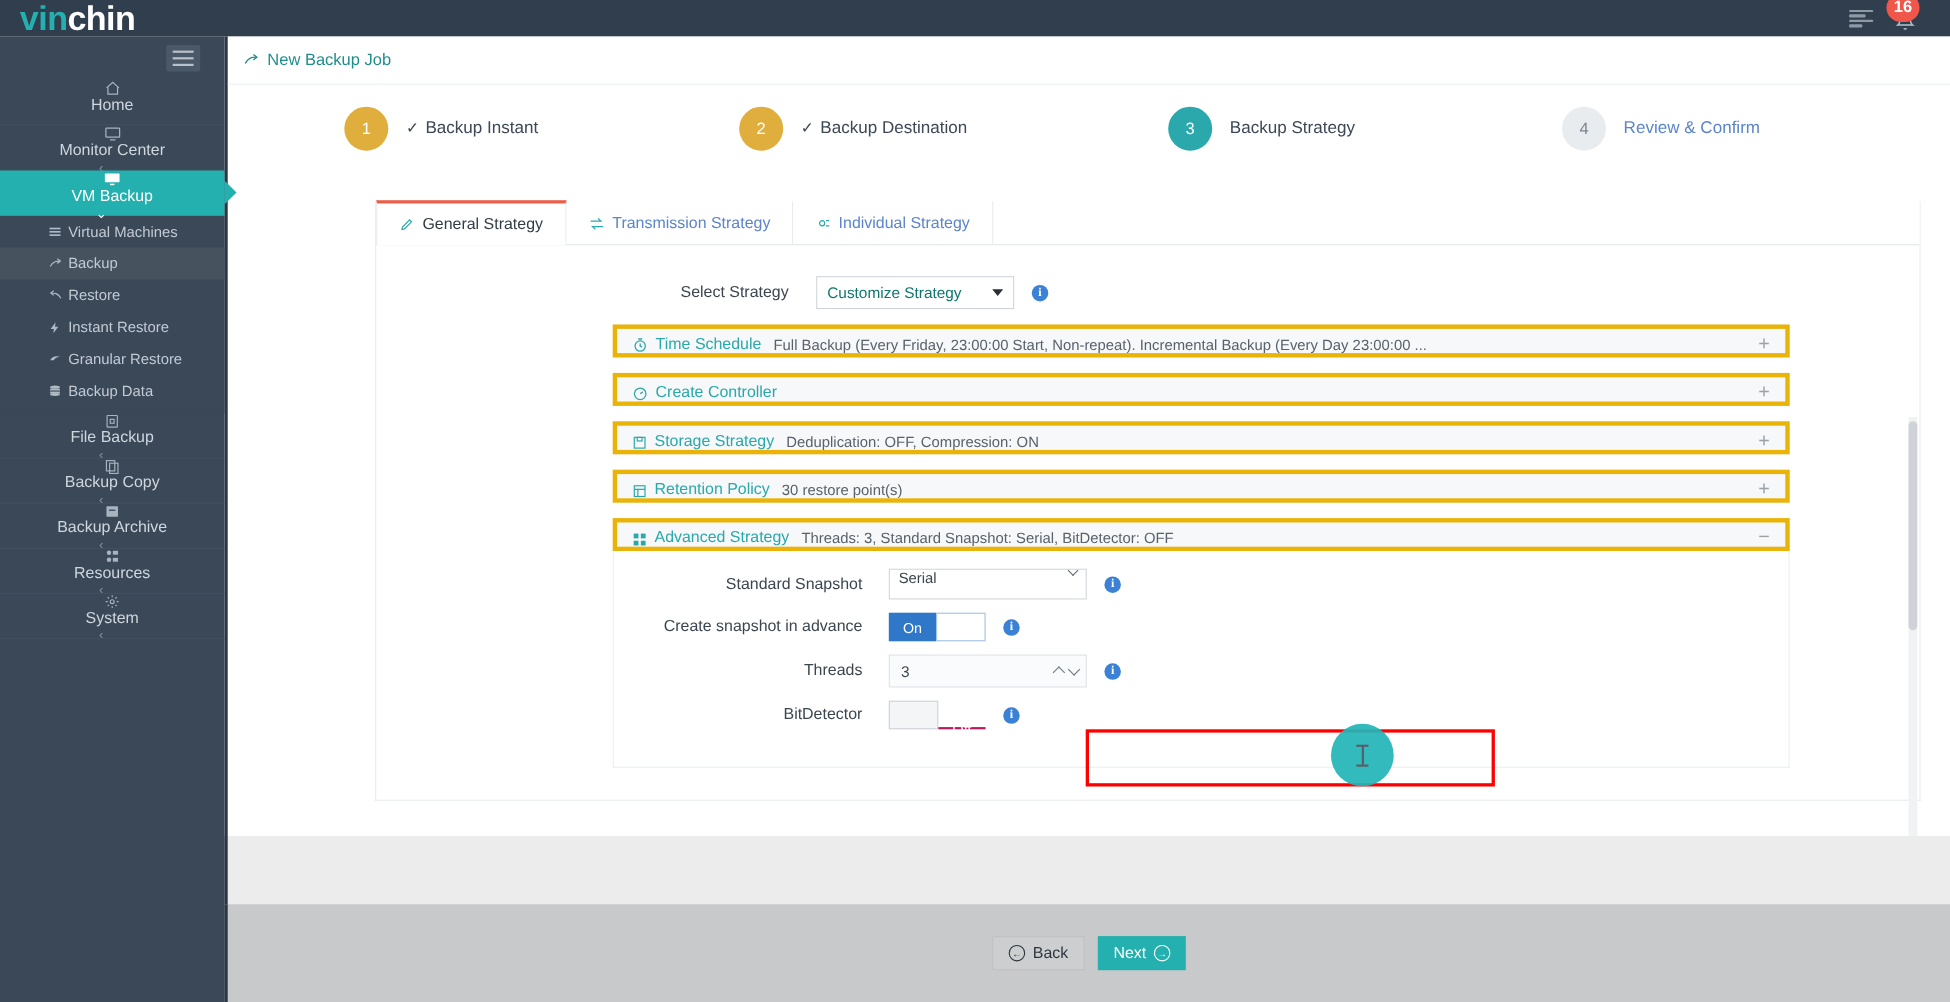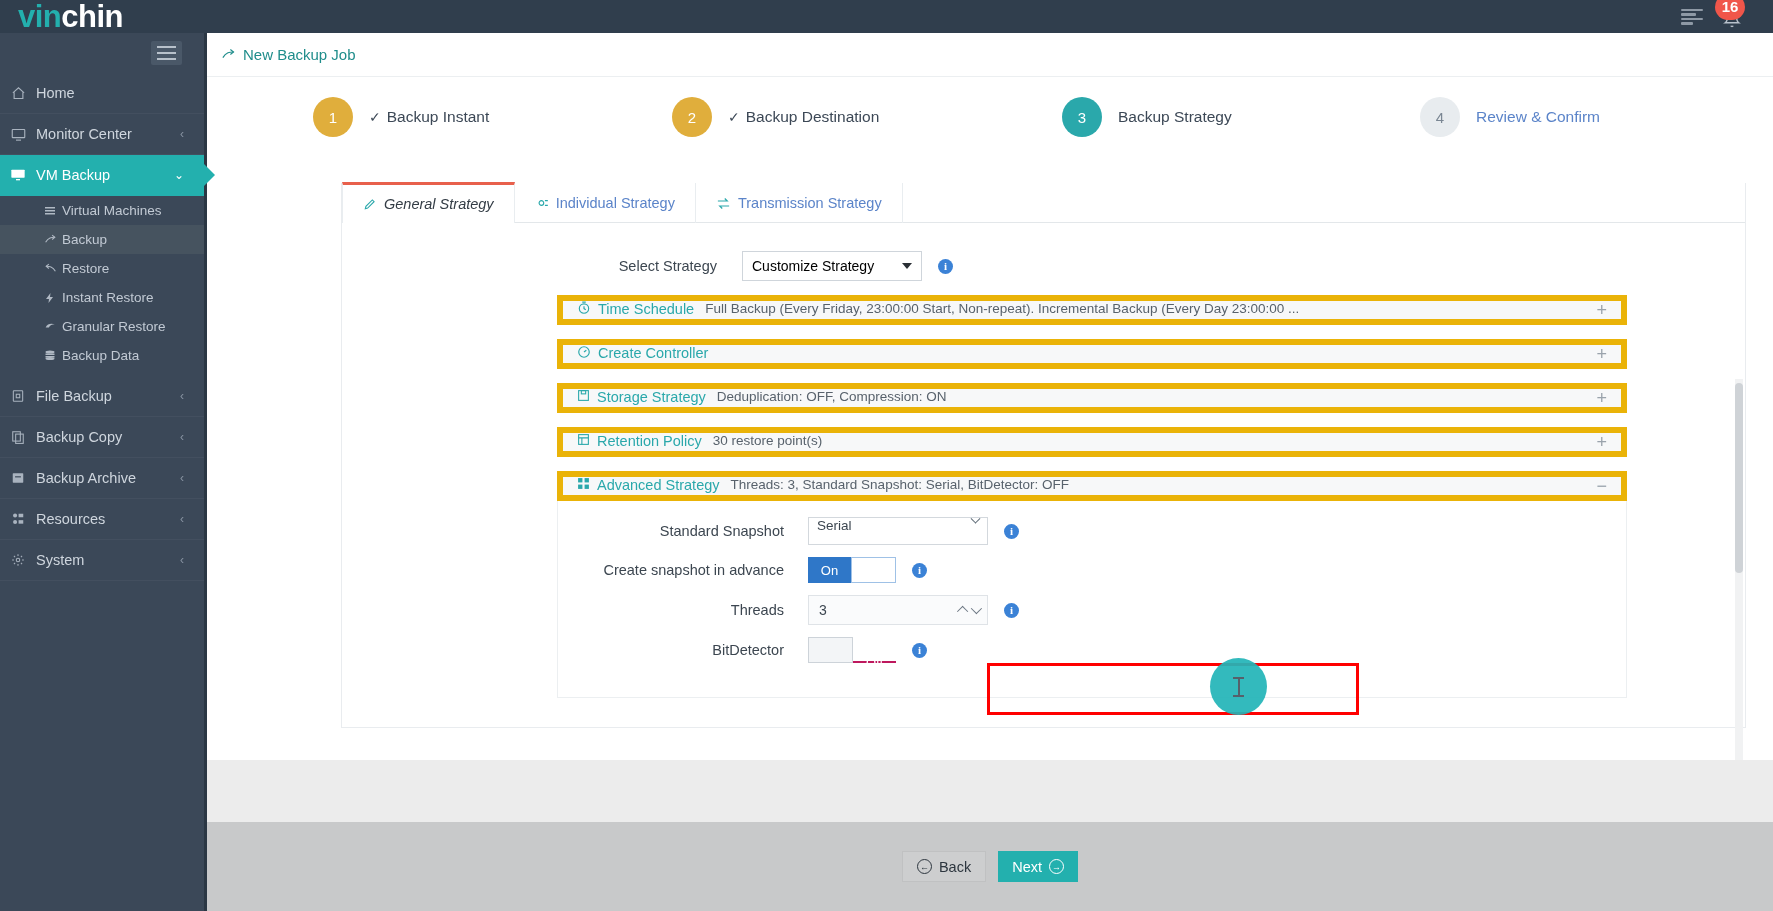--- a/index.html
+++ b/index.html
@@ -52,20 +52,21 @@
   .side-toggle-row { height: 40px; display: flex; align-items: center; justify-content: flex-end; padding-right: 22px; }
   .hamburger-box {
     width: 31px; height: 24px; background: #4a5868; border-radius: 2px;
     display: flex; flex-direction: column; justify-content: center; align-items: center; gap: 4px;
   }
   .hamburger-box i { display: block; width: 19px; height: 2px; background: #b8c1cb; }
   .nav-item {
     height: 41px; display: flex; align-items: center; position: relative;
     color: #cfd6de; font-size: 14.5px; cursor: pointer;
     border-bottom: 1px solid #434f5f;
+    flex-direction: column;
   }
   .nav-item .ic { width: 36px; display: flex; justify-content: center; align-items: center; color: #a9b3bf; }
   .nav-item .lbl { flex: 1; }
   .nav-item .arrow { margin-right: 20px; color: #8893a1; font-size: 12px; }
   .nav-item.active { background: #23b0ae; color: #fff; border-bottom-color: #23b0ae; }
   .nav-item.active .ic { color: #fff; }
   .nav-item.active .arrow { color: #fff; }
   .nav-item.active::after {
     content: ''; position: absolute; right: -11px; top: 50%; transform: translateY(-50%);
     width: 0; height: 0;
@@ -122,43 +123,43 @@
   .tab {
     display: flex; align-items: center; gap: 7px;
     padding: 0 20px; font-size: 14.5px; color: #5b84c9; cursor: pointer;
     position: relative; height: 40px;
     border-right: 1px solid #e9edf0;
   }
   .tab .tic { display: flex; align-items: center; }
   .tab.active {
     color: #333c45; border-top: 3px solid #e8604c;
     border-left: 1px solid #e9edf0;
-    background: #fff; margin-top: -1px; height: 41px; font-style: italic;
+    background: #fff; margin-top: -1px; height: 41px;
   }
 
   .panel { padding: 28px 0 0 0; }
   .row { display: flex; align-items: center; margin-bottom: 14px; }
   .row .lab { width: 400px; text-align: right; padding-right: 25px; font-size: 14.5px; color: #3c4650; }
   .sel-box {
     width: 180px; height: 30px; border: 1px solid #cfd5db; background: #fff;
     display: flex; align-items: center; justify-content: space-between;
-    padding: 0 9px; font-size: 14px; color: #000000; cursor: pointer;
+    padding: 0 9px; font-size: 14px; color: #0f766e; cursor: pointer;
   }
   .caret-solid { width: 0; height: 0; border-left: 5.5px solid transparent; border-right: 5.5px solid transparent; border-top: 6.5px solid #2a2f35; }
   .info-i {
     width: 15px; height: 15px; border-radius: 50%; background: #3b82d6;
     color: #fff; font-size: 11px; font-weight: bold;
     display: flex; align-items: center; justify-content: center;
     margin-left: 16px; font-family: "Liberation Serif", serif; cursor: pointer;
   }
 
   .acc-list { margin: 14px 0 0 215px; width: 1070px; }
   .acc {
-    height: 30px; background: #f7f8f9; border: 6px solid #eab308;
-    display: flex; align-items: flex-start; padding: 0 14px;
+    height: 30px; background: #f7f8f9; border: 4px solid #eab308;
+    display: flex; align-items: flex-end; padding: 0 14px;
     margin-bottom: 14px; font-size: 14px; cursor: pointer;
   }
   .acc .aic { color: #2aa8ab; margin-right: 7px; display: flex; }
   .acc .atitle { color: #2aa8ab; font-size: 14.5px; }
   .acc .adesc { color: #58626c; margin-left: 11px; font-size: 13.5px; }
   .acc .aplus { margin-left: auto; color: #9aa3ac; font-size: 18px; line-height: 1; }
   .acc.open { margin-bottom: 0; }
 
   .acc-body {
     border: 1px solid #eceff1; border-top: none; background: #fff;
@@ -449,35 +450,35 @@
         <div class="tab active">
           <span class="tic">
             <svg width="14" height="14" viewBox="0 0 24 24" fill="none" stroke="#2aa8ab" stroke-width="1.9">
                 <path d="M4 20l4-1 11-11-3-3L5 16z"></path>
               </svg>
           </span>
           <span>General Strategy</span>
         </div>
         <div class="tab">
           <span class="tic">
+            <svg width="15" height="15" viewBox="0 0 24 24" fill="none" stroke="#2aa8ab" stroke-width="1.9">
+                <path d="M3 8h15l-4-4"></path>
+                <path d="M21 16H6l4 4"></path>
+              </svg>
+          </span>
+          <span>Transmission Strategy</span>
+        </div>
+        <div class="tab">
+          <span class="tic">
             <svg width="14" height="14" viewBox="0 0 24 24" fill="none" stroke="#2aa8ab" stroke-width="1.9">
                 <circle cx="11" cy="12" r="4"></circle>
                 <path d="M17 8h5M17 16h5"></path>
               </svg>
           </span>
           <span>Individual Strategy</span>
-        </div>
-        <div class="tab">
-          <span class="tic">
-            <svg width="15" height="15" viewBox="0 0 24 24" fill="none" stroke="#2aa8ab" stroke-width="1.9">
-                <path d="M3 8h15l-4-4"></path>
-                <path d="M21 16H6l4 4"></path>
-              </svg>
-          </span>
-          <span>Transmission Strategy</span>
         </div>
       </div>
 
       <div class="panel">
         <div class="row">
           <div class="lab">Select Strategy</div>
           <div class="sel-box">
             <span>Customize Strategy</span>
             <span class="caret-solid"></span>
           </div>

